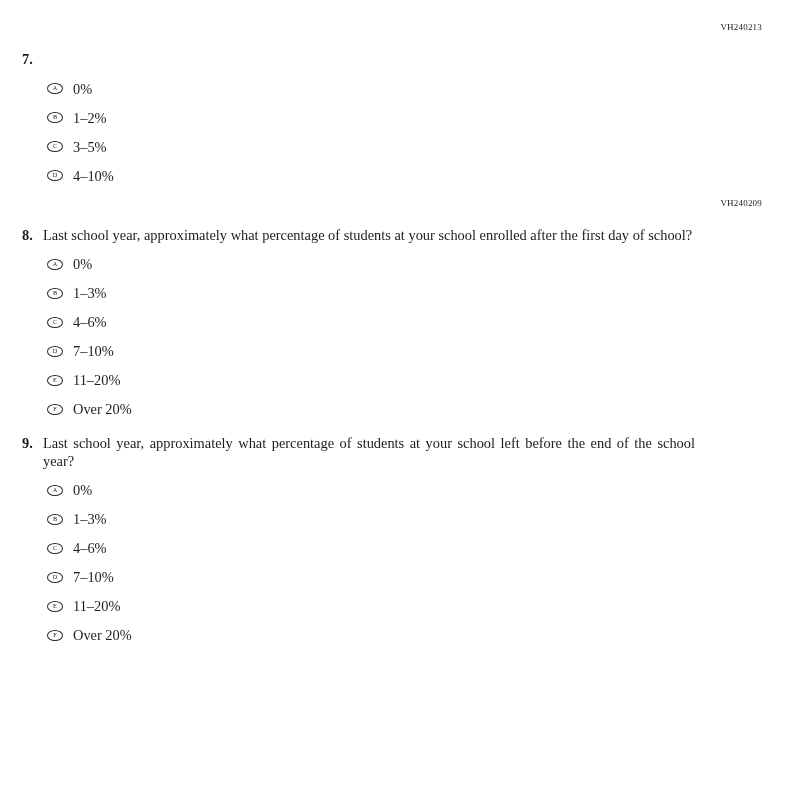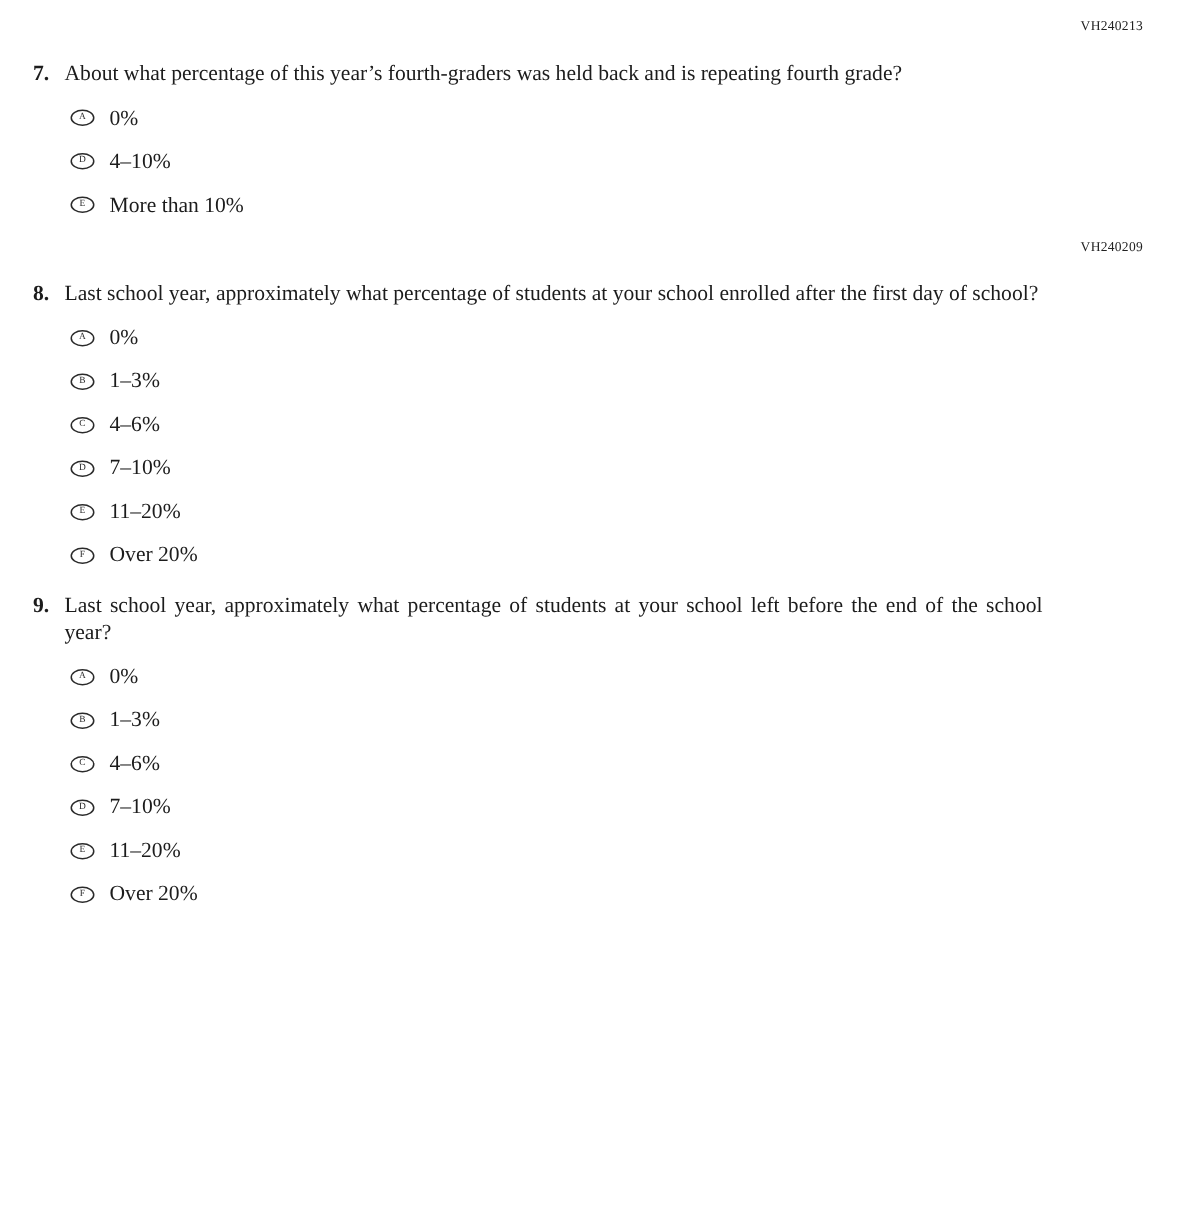--- a/index.html
+++ b/index.html
@@ -15,21 +15,21 @@
     overflow: hidden;
   }
   .question-code {
     text-align: right;
     padding-right: 24px;
     font-size: 9px;
     line-height: 10px;
     letter-spacing: 0.2px;
     color: #222222;
   }
-  section.question:first-of-type .question-code { margin-top: 12px; }
+  section.question:first-of-type .question-code { margin-top: 22px; }
   section.question + section.question .question-code { }
   .q-head {
     display: flex;
     margin: 19px 0 0 22px;
     font-size: 14.4px;
     line-height: 17.5px;
   }
   .q-num {
     font-weight: 700;
     flex: 0 0 21px;
@@ -72,45 +72,50 @@
   }
 </style>
 </head>
 <body style="background: rgb(255, 255, 255); color: rgb(28, 28, 28);">
 
 <main>
   <section class="question">
     <div class="question-code">VH240213</div>
     <div class="q-head">
       <span class="q-num">7.</span>
-      <span class="q-text">About what percentage of this year’s fourth-graders was held back and is repeating fourth grade?</span>
     </div>
     <div class="options">
   <div class="option">
     <span class="bubble">
       <span class="bubble-letter">A</span>
     </span>
     <span class="option-label">0%</span>
   </div>
 
-
+  <div class="option">
+    <span class="bubble">
+      <span class="bubble-letter">B</span>
+    </span>
+    <span class="option-label">1–2%</span>
+  </div>
+
+  <div class="option">
+    <span class="bubble">
+      <span class="bubble-letter">C</span>
+    </span>
+    <span class="option-label">3–5%</span>
+  </div>
 
   <div class="option">
     <span class="bubble">
       <span class="bubble-letter">D</span>
     </span>
     <span class="option-label">4–10%</span>
   </div>
 
-  <div class="option">
-    <span class="bubble">
-      <span class="bubble-letter">E</span>
-    </span>
-    <span class="option-label">More than 10%</span>
-  </div>
 </div>
   </section>
 
   <section class="question">
     <div class="question-code">VH240209</div>
     <div class="q-head">
       <span class="q-num">8.</span>
       <span class="q-text">Last school year, approximately what percentage of students at your school enrolled after the first day of school?</span>
     </div>
     <div class="options">

